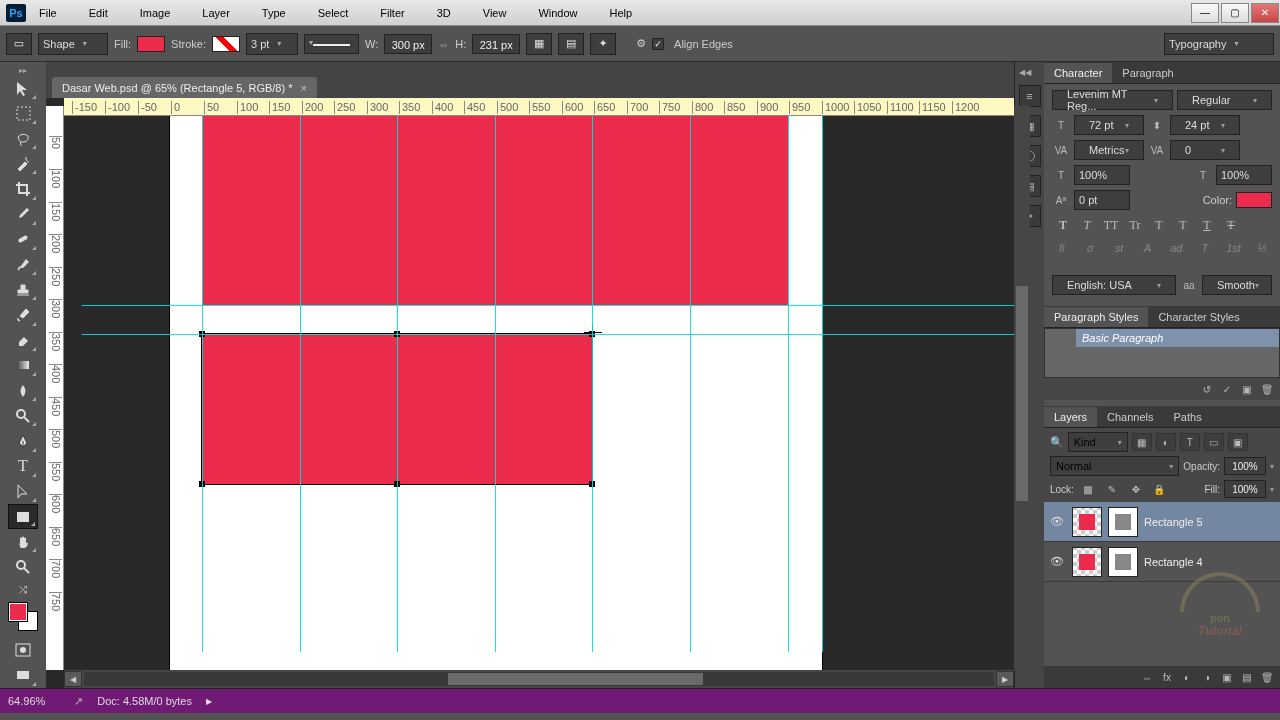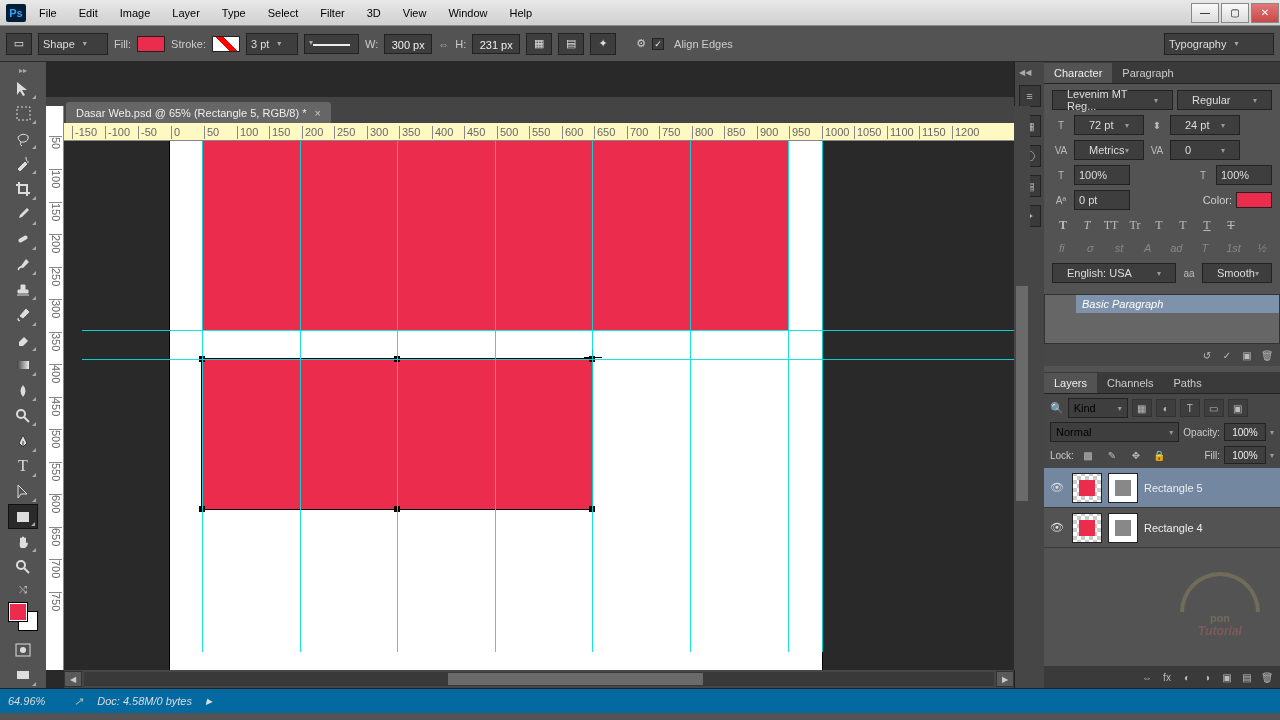--- a/index.html
+++ b/index.html
@@ -1,19 +1,19 @@
 <!DOCTYPE html>
 <html><head>
 <meta charset="utf-8">
 <style>
 * { margin: 0; padding: 0; box-sizing: border-box; font-family: "Segoe UI", Tahoma, sans-serif; font-size: 11px; user-select: none; }
 body { background: #535353; width: 1280px; height: 720px; overflow: hidden; position: relative; }
 .titlebar { height: 26px; background: linear-gradient(#e8e8e8,#d0d0d0); display: flex; align-items: center; border-bottom: 1px solid #8a8a8a; }
 .ps-icon { width: 20px; height: 18px; background: #001e36; color:#31a8ff; font-weight:bold; font-size:11px; display:flex; align-items:center; justify-content:center; margin: 0 6px; border-radius:2px; }
-.menu-items { display:flex; gap:8px; }
+.menu-items { display:flex; gap:18px; }
 .menu-items span { padding: 4px 7px; }
 .winbtns { margin-left:auto; display:flex; }
 .winbtn { width:28px; height:20px; background:linear-gradient(#fafafa,#dcdcdc); border:1px solid #888; margin:2px 1px; display:flex; align-items:center; justify-content:center; font-family:Arial; font-size:10px; }
 .winbtn.close{ background:linear-gradient(#e27777,#c84848); color:white;}
 .options-bar { height:36px; background:#535353; display:flex; align-items:center; padding:0 6px; gap:6px; color:#ddd; border-bottom:1px solid #2a2a2a; }
 .ob-box { height:22px; background:#3e3e3e; border:1px solid #222; display:flex; align-items:center; padding:0 4px; gap:4px; }
 .ob-box.btn{ width:26px; justify-content:center;}
 .ob-dd::after{content:"▾"; font-size:8px; margin-left:4px; color:#aaa;}
 .swatch{ width:28px; height:16px; border:1px solid #222; }
 .fill-swatch{ background:#ec2c4d; }
@@ -27,21 +27,21 @@
 .main-row{ display:flex; height:626px; }
 .tools-col{ width:46px; background:#535353; display:flex; flex-direction:column; align-items:center; padding-top:4px; }
 .tool-grab{ width:42px; height:10px; display:flex; align-items:center; justify-content:center; color:#aaa; font-size:8px;}
 .tool{ width:30px; height:26px; display:flex; align-items:center; justify-content:center; color:#ddd; font-size:14px; position:relative;}
 .tool.sel{ background:#2a2a2a; border:1px solid #111;}
 .tool .corner{ position:absolute; right:2px; bottom:2px; width:0; height:0; border-right:4px solid #aaa; border-top:4px solid transparent;}
 .color-picker{ width:28px; height:28px; position:relative; margin-top:6px;}
 .color-picker .fg{ position:absolute; left:0; top:0; width:18px; height:18px; background:#ec2c4d; border:1px solid #fff; outline:1px solid #000;}
 .color-picker .bg{ position:absolute; right:0; bottom:0; width:18px; height:18px; background:#fff; border:1px solid #fff; outline:1px solid #000;}
 .doc-area{ flex:1; display:flex; flex-direction:column; background:#292929; position:relative;}
-.tab-bar{ height:26px; background:#444; display:flex; align-items:flex-end; padding-left:20px;margin-top:35px;}
+.tab-bar{ height:36px; background:#444; display:flex; align-items:flex-end; padding-left:6px;}
 .doc-tab{ background:#666; color:#eee; padding:5px 10px 4px 10px; border-radius:3px 3px 0 0; display:flex; gap:8px; align-items:center; font-size:11px;}
 .doc-tab .x{ opacity:0.7; }
 .ruler-top{ height:18px; background:#fef9c3; border-bottom:1px solid #888; margin-left:18px; position:relative; font-size:9px; color:#666; overflow:hidden;}
 .ruler-top .tick{position:absolute; top:3px; border-left:1px solid #888; height:13px; padding-left:2px;}
 .ruler-left{ width:18px; background:#fff; border-right:1px solid #888; position:absolute; left:0; top:44px; bottom:18px; overflow:hidden;}
 .ruler-left .tick{position:absolute; left:3px; border-top:1px solid #888; width:13px; font-size:9px; color:#666; writing-mode:vertical-rl;}
 .canvas-wrap{ flex:1; position:relative; overflow:hidden;}
 .canvas-clip{ position:absolute; left:18px; right:0; top:0; bottom:18px; background:#292929; overflow:hidden;}
 .page{ position:absolute; left:106px; top:0; width:652px; height:600px; background:#fff; box-shadow:0 0 0 1px #000; }
 .guide-v{ position:absolute; top:0; bottom:18px; width:1px; background:#00e0e0; opacity:0.9;}
@@ -92,21 +92,21 @@
 .layer-row{ height:40px; display:flex; align-items:center; gap:6px; padding:0 4px; border-bottom:1px solid #3a3a3a;}
 .layer-row.sel{ background:#7387a0;}
 .eye{ width:18px; height:18px; display:flex; align-items:center; justify-content:center; color:#ddd;}
 .layer-thumb{ width:30px; height:30px; background:repeating-conic-gradient(#ccc 0 25%,#fff 0 50%) 0/8px 8px; border:1px solid #222; position:relative;}
 .layer-thumb .shape{ position:absolute; inset:6px; background:#ec2c4d;}
 .layer-mask{ width:30px; height:30px; background:#fff; border:1px solid #222; position:relative;}
 .layer-mask .ms{ position:absolute; inset:6px; background:#888;}
 .layer-name{ color:#eee; font-size:11px;}
 .watermark{ position:absolute; right:0; bottom:26px; width:120px; height:70px; pointer-events:none; opacity:0.35; display:flex; flex-direction:column; align-items:center; justify-content:center; color:#a96; font-weight:bold; font-size:22px;}
 .watermark .arc{ width:80px; height:40px; border:4px solid #a96; border-bottom:none; border-radius:80px 80px 0 0;}
-.status-bar{ height:20px; background:#0369a1; display:flex; align-items:center; color:#ddd; font-size:11px; padding:12px 8px; gap:10px; border-top:1px solid #222;font-style:italic;}
+.status-bar{ height:20px; background:#701a75; display:flex; align-items:center; color:#ddd; font-size:11px; padding:12px 8px; gap:10px; border-top:1px solid #222;}
 .status-bar .zoom{ width:56px;}
 .status-bar .arrow-out{ color:#bbb;}
 .status-bar .doc{ margin-left:4px;}
 .status-bar .tri{ margin-left:4px; font-size:8px;}
 .corner-grip{ position:absolute; left:0; top:44px; width:18px; height:18px; background:#eee; border:1px solid #888;}
 svg{display:block;}
 </style>
 </head>
 <body>
 
@@ -473,31 +473,35 @@
       <div class="ot-row">
         <div class="ot">fi</div>
         <div class="ot">σ</div>
         <div class="ot">st</div>
         <div class="ot">A</div>
         <div class="ot">ad</div>
         <div class="ot">T</div>
         <div class="ot">1st</div>
         <div class="ot">½</div>
       </div>
-      <div class="char-row" style="margin-top:6px">
+      <div class="char-row" style="margin-top:18px">
         <div class="char-dd" style="flex:1">
             <span>English: USA</span>
           </div>
         <span class="char-icon">aa</span>
         <div class="char-dd" style="width:70px;flex:none">
             <span>Smooth</span>
           </div>
       </div>
     </div>
 
+    <div class="panel-tabs">
+      <div class="ptab active">Paragraph Styles</div>
+      <div class="ptab">Character Styles</div>
+    </div>
     <div class="panel-body ps-styles" style="padding:0">
       <div class="ps-list">
         <div class="ps-item">Basic Paragraph</div>
       </div>
       <div class="ps-icons">
         <div class="pi">↺</div>
         <div class="pi">✓</div>
         <div class="pi">▣</div>
         <div class="pi">🗑</div>
       </div>

